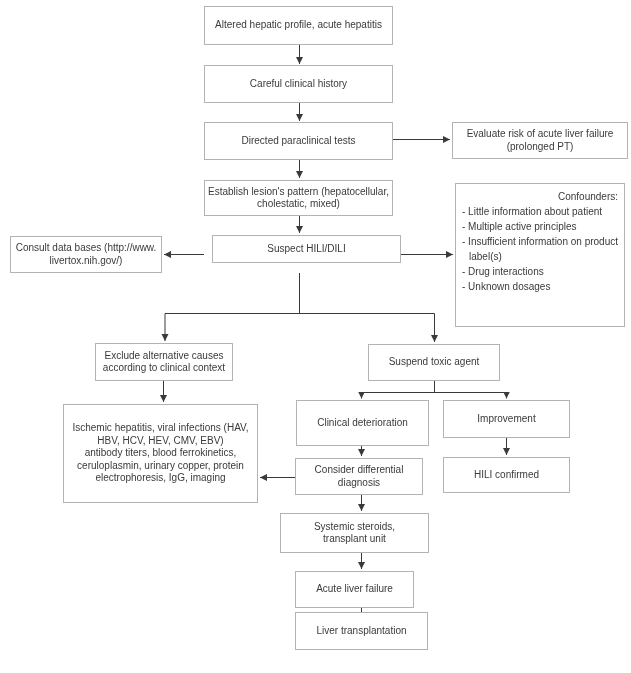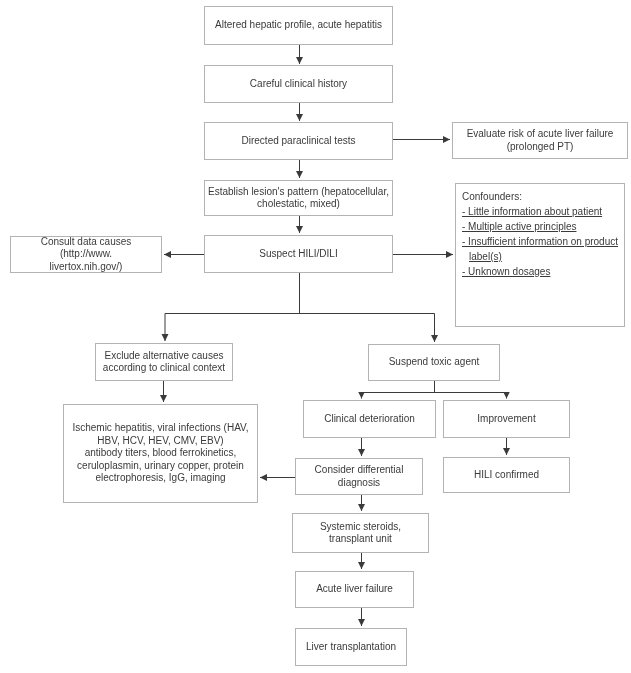--- a/index.html
+++ b/index.html
@@ -39,22 +39,22 @@
   }
   .lbl { white-space: pre-line; }
   .box.confounders {
     flex-direction: column;
     align-items: stretch;
     justify-content: flex-start;
     text-align: left;
     padding: 5px 6px;
     line-height: 15px;
   }
-  .conf-title { text-align: left; }
-  .conf-item { padding-left: 7px; text-indent: -7px; text-decoration: underline; }
+  .conf-title { text-align: right; }
+  .conf-item { padding-left: 7px; text-indent: -7px; }
 </style>
 </head>
 <body>
 
 <div class="diagram">
 
   <svg class="connectors" viewBox="0 0 631 673" width="631" height="673" aria-hidden="true">
     <defs>
       <marker id="ah" markerUnits="userSpaceOnUse" markerWidth="8" markerHeight="8" refX="7" refY="3.5" orient="auto">
         <path class="ah" d="M0,0 L7,3.5 L0,7 Z"></path>
@@ -103,72 +103,73 @@
   <div class="box" style="left:452px;top:122px;width:176px;height:37px">
     <span class="lbl">Evaluate risk of acute liver failure
 (prolonged PT)</span>
   </div>
 
   <div class="box confounders" style="left:455px;top:183px;width:170px;height:144px">
     <div class="conf-title">Confounders:</div>
     <div class="conf-item">- Little information about patient</div>
     <div class="conf-item">- Multiple active principles</div>
     <div class="conf-item">- Insufficient information on product label(s)</div>
+    <div class="conf-item">- Drug interactions</div>
     <div class="conf-item">- Unknown dosages</div>
   </div>
 
   <div class="box" style="left:10px;top:236px;width:152px;height:37px">
-    <span class="lbl">Consult data causes (http://www.
+    <span class="lbl">Consult data bases (http://www.
 livertox.nih.gov/)</span>
   </div>
 
-  <div class="box" style="left:204px;top:235px;width:189px;height:38px">
+  <div class="box" style="left:212px;top:235px;width:189px;height:28px">
     <span class="lbl">Suspect HILI/DILI</span>
   </div>
 
   <div class="box" style="left:95px;top:343px;width:138px;height:38px">
     <span class="lbl">Exclude alternative causes
 according to clinical context</span>
   </div>
 
   <div class="box" style="left:368px;top:344px;width:132px;height:37px">
     <span class="lbl">Suspend toxic agent</span>
   </div>
 
   <div class="box" style="left:63px;top:404px;width:195px;height:99px">
     <span class="lbl">Ischemic hepatitis, viral infections (HAV,
 HBV, HCV, HEV, CMV, EBV)
 antibody titers, blood ferrokinetics,
 ceruloplasmin, urinary copper, protein
 electrophoresis, IgG, imaging</span>
   </div>
 
-  <div class="box" style="left:303px;top:400px;width:133px;height:38px">
+  <div class="box" style="left:296px;top:400px;width:133px;height:46px">
     <span class="lbl">Clinical deterioration</span>
   </div>
 
   <div class="box" style="left:443px;top:400px;width:127px;height:38px">
     <span class="lbl">Improvement</span>
   </div>
 
   <div class="box" style="left:295px;top:458px;width:128px;height:37px">
     <span class="lbl">Consider differential
 diagnosis</span>
   </div>
 
   <div class="box" style="left:443px;top:457px;width:127px;height:36px">
     <span class="lbl">HILI confirmed</span>
   </div>
 
-  <div class="box" style="left:292px;top:513px;width:137px;height:40px">
+  <div class="box" style="left:280px;top:513px;width:149px;height:40px">
     <span class="lbl">Systemic steroids,
 transplant unit</span>
   </div>
 
   <div class="box" style="left:295px;top:571px;width:119px;height:37px">
     <span class="lbl">Acute liver failure</span>
   </div>
 
-  <div class="box" style="left:295px;top:628px;width:112px;height:38px">
+  <div class="box" style="left:295px;top:612px;width:133px;height:38px">
     <span class="lbl">Liver transplantation</span>
   </div>
 
 </div>
 
 </body></html>

